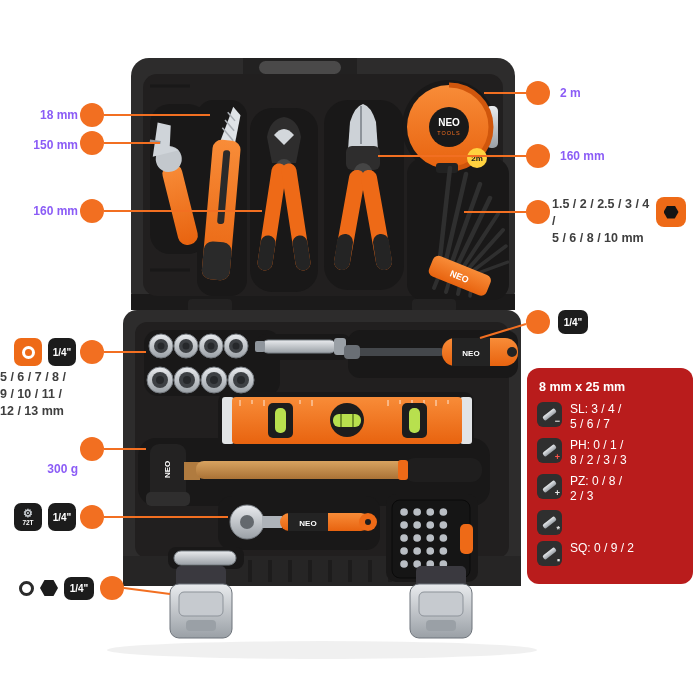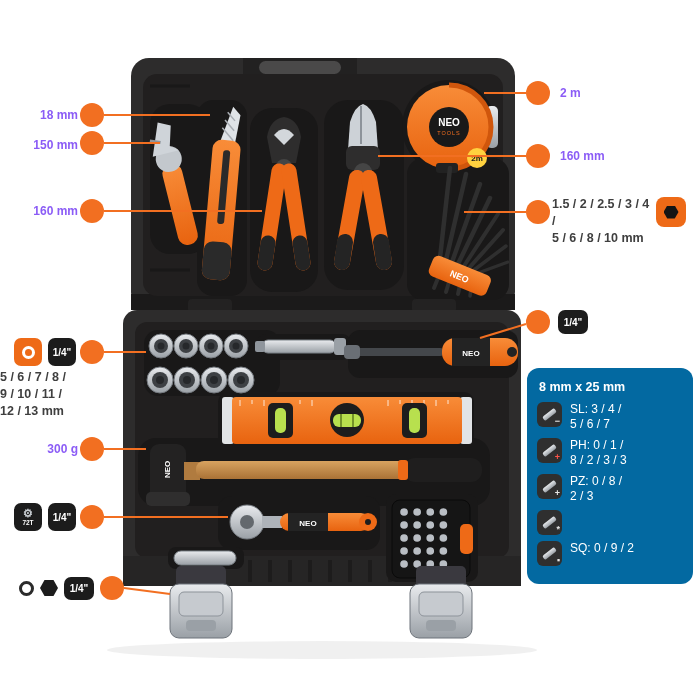--- a/index.html
+++ b/index.html
@@ -10,21 +10,21 @@
   .lbl.r{text-align:right}
   .sizes{position:absolute;font-weight:700;color:#3f3f3f;font-size:12.5px;line-height:17px;white-space:pre-line;}
   .sq{position:absolute;display:flex;align-items:center;justify-content:center;background:#1c1c1c;color:#fff;border-radius:7px;font-weight:700;font-size:10px}
   .sq.orange{background:#ee6a17}
   .ring{width:13px;height:13px;border:3px solid #fff;border-radius:50%}
   .ring-dark{position:absolute;width:15px;height:15px;border:3px solid #2b2b2b;border-radius:50%}
   .hexshape{position:absolute;width:18px;height:16px;background:#1c1c1c;clip-path:polygon(25% 0,75% 0,100% 50%,75% 100%,25% 100%,0 50%)}
   .hexshape-sm{width:15px;height:13px;background:#141414;clip-path:polygon(25% 0,75% 0,100% 50%,75% 100%,25% 100%,0 50%)}
   .gear{font-size:11px;line-height:11px;color:#c7ccd1}
   .teeth{font-size:6.5px;line-height:7px;color:#fff;font-weight:700}
-  .panel{position:absolute;background:#0369a1;border-radius:12px;padding:12px 10px;color:#fff}
+  .panel{position:absolute;background:#b91c1c;border-radius:12px;padding:12px 10px;color:#fff}
   .panel-title{font-size:12.5px;font-weight:700;margin:0 0 8px 2px}
   .prow{display:flex;gap:8px;margin-bottom:6px;align-items:flex-start}
   .bicon{width:25px;height:25px;border-radius:6px;background:#2f2f2f;position:relative;flex:0 0 auto}
   .bit{position:absolute;left:5px;top:10px;width:15px;height:5px;border-radius:2px;background:linear-gradient(180deg,#e6e9ec,#9aa0a6);transform:rotate(-38deg)}
   .mk{position:absolute;right:2px;bottom:1px;font-size:9px;line-height:9px;font-weight:700;font-style:normal;color:#e8e8e8}
   .mk-red{color:#ff5349}
   .mk-hex{position:absolute;right:2px;bottom:2px;width:8px;height:7px;background:#e8e8e8;clip-path:polygon(25% 0,75% 0,100% 50%,75% 100%,25% 100%,0 50%)}
   .ptxt{font-size:12px;font-weight:400;line-height:15px;white-space:pre-line}
 </style>
 </head>
@@ -288,21 +288,21 @@
 <div class="lbl r" style="left:8px;top:202px;width:70px">160 mm</div>
 
 <div class="sq orange" style="left:14px;top:338px;width:28px;height:28px">
       <span class="ring"></span>
     </div>
 <div class="sq" style="left:48px;top:338px;width:28px;height:28px">1/4"</div>
 <div class="sizes" style="left:0;top:369px;width:92px">5 / 6 / 7 / 8 /
 9 / 10 / 11 /
 12 / 13 mm</div>
 
-<div class="lbl r" style="left:8px;top:440px;width:70px">300 g</div>
+<div class="lbl r" style="left:8px;top:460px;width:70px">300 g</div>
 
 <div class="sq" style="left:14px;top:503px;width:28px;height:28px;flex-direction:column">
   <span class="gear">⚙</span>
   <span class="teeth">72T</span>
 </div>
 <div class="sq" style="left:48px;top:503px;width:28px;height:28px">1/4"</div>
 
 <span class="ring-dark" style="left:19px;top:581px"></span>
 <span class="hexshape" style="left:40px;top:580px"></span>
 <div class="sq" style="left:64px;top:577px;width:30px;height:23px">1/4"</div>

